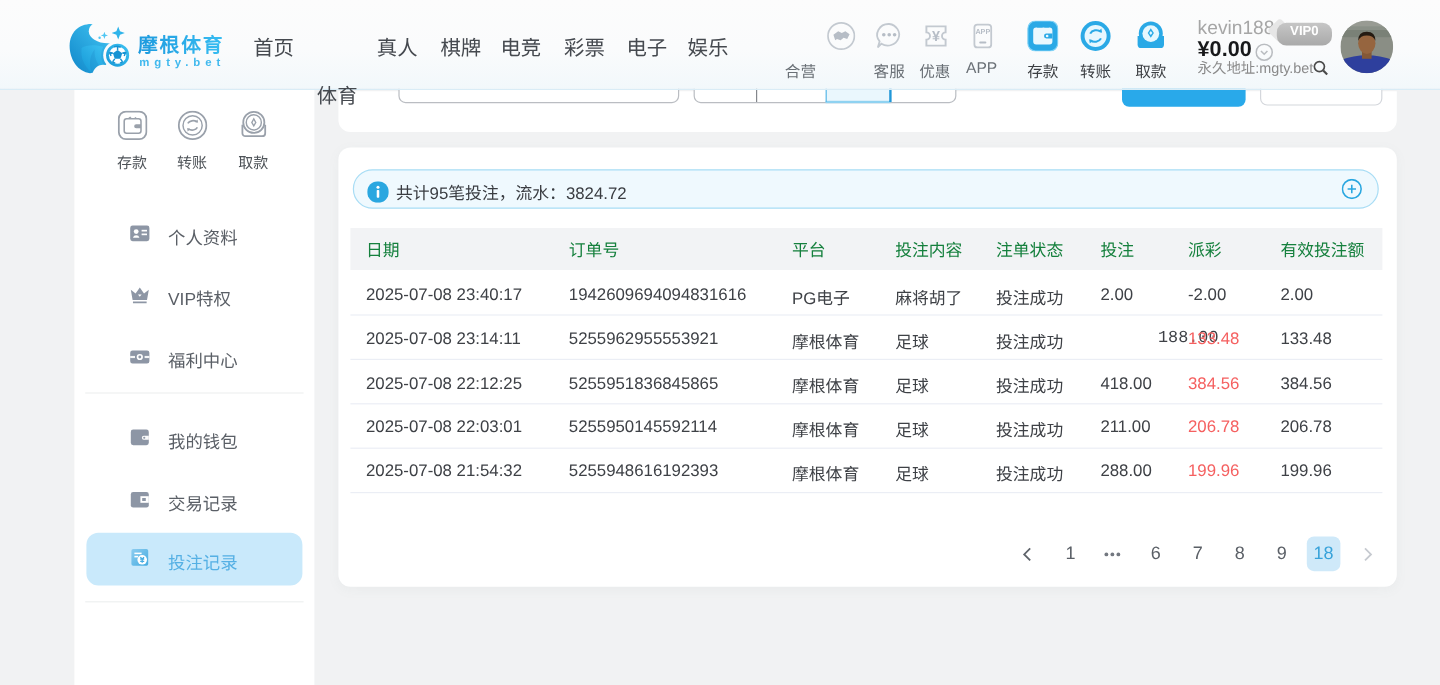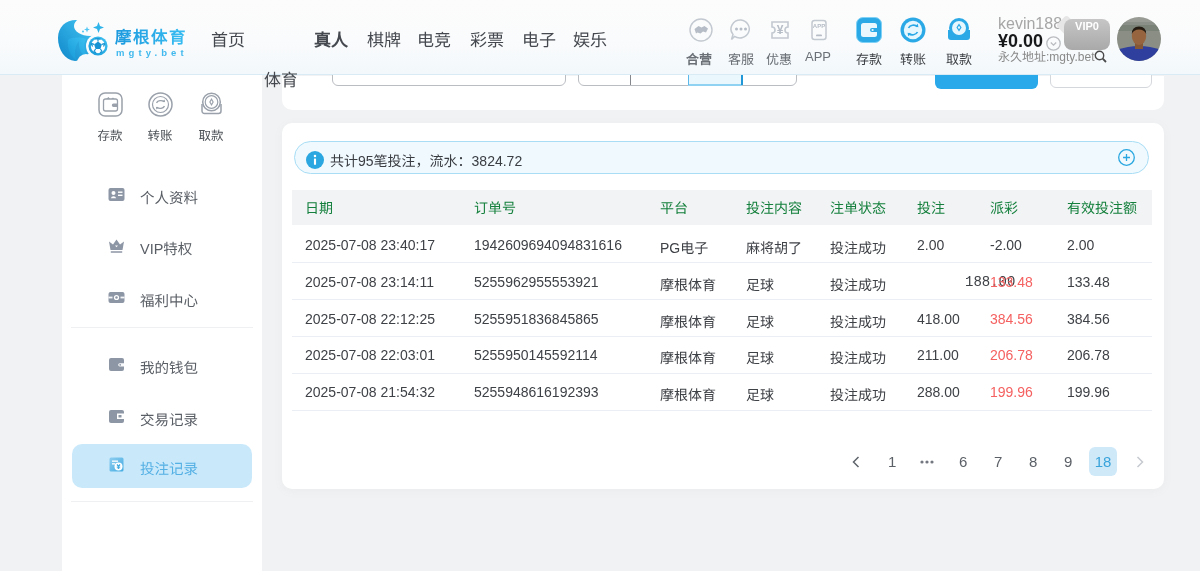--- a/index.html
+++ b/index.html
@@ -84,32 +84,32 @@
     <path stroke="#1793d3" stroke-width="1.2" fill="none" d="M42 25.6 L42 22.6 M45.9 28.4 L48.9 27.4 M44.4 33 L46.2 35.6 M39.6 33 L37.8 35.6 M38.1 28.4 L35.1 27.4 M39 23 L42 22.6 L44.6 23.4 M47.5 30.6 L48.9 27.4 M44 36.6 L46.2 35.6 M40 36.6 L37.8 35.6 M36.6 30.6 L35.1 27.4"></path>
     <path fill="#2fb4ea" d="M42.5 6 l1.5 4 4 1.5 -4 1.5 -1.5 4 -1.5 -4 -4 -1.5 4 -1.5 Z"></path>
     <path fill="#4fc6f3" d="M31 10.5 l0.8 2.2 2.2 0.8 -2.2 0.8 -0.8 2.2 -0.8 -2.2 -2.2 -0.8 2.2 -0.8 Z"></path>
     <circle cx="27" cy="15.5" r="1" fill="#4fc6f3"></circle>
   </svg>
   <div style="position:absolute;left:115px;top:24px;font-size:16.5px;font-weight:700;letter-spacing:1.5px;background:linear-gradient(90deg,#1d9ade,#38bdf2);-webkit-background-clip:text;background-clip:text;color:transparent;">摩根体育</div>
   <div style="position:absolute;left:116px;top:47px;font-size:9.5px;font-weight:700;letter-spacing:4.1px;color:#41b9ee;">mgty.bet</div>
 
   <div class="navitem" style="left:211px;">首页</div>
   <div class="navitem" style="left:264px;margin-top:40px;">体育</div>
-  <div class="navitem" style="left:314px;font-weight:bold;">真人</div>
+  <div class="navitem" style="left:314px;">真人</div>
   <div class="navitem" style="left:367px;">棋牌</div>
   <div class="navitem" style="left:417px;">电竞</div>
   <div class="navitem" style="left:470px;">彩票</div>
   <div class="navitem" style="left:522px;">电子</div>
   <div class="navitem" style="left:573px;">娱乐</div>
 
   <svg class="gicon" style="left:689px;" width="24" height="24" viewBox="0 0 24 24">
     <circle cx="12" cy="12" r="11" fill="none" stroke="#c3c9d0" stroke-width="1.4"></circle>
     <path fill="#b6bdc6" d="M5.5 11 l4-3 3 1.5 3-1.5 3.5 2.5 -2 4 -3-1 -2.5 2 -3-1 -1.5 1 z"></path>
   </svg>
-  <div class="glabel" style="left:679px;font-weight:bold;">合营</div>
+  <div class="glabel" style="left:647px;">合营</div>
   <svg class="gicon" style="left:729px;" width="24" height="24" viewBox="0 0 24 24">
     <path fill="none" stroke="#c3c9d0" stroke-width="1.5" d="M12 2 a 9.5 9 0 1 1 -6.5 16.4 L2.5 21.5 L4 16.5 A 9.5 9 0 0 1 12 2 Z"></path>
     <circle cx="7.5" cy="11" r="1.5" fill="#b6bdc6"></circle>
       <circle cx="12" cy="11" r="1.5" fill="#b6bdc6"></circle>
       <circle cx="16.5" cy="11" r="1.5" fill="#b6bdc6"></circle>
   </svg>
   <div class="glabel" style="left:721px;">客服</div>
   <svg class="gicon" style="left:768px;" width="24" height="24" viewBox="0 0 24 24">
     <path fill="none" stroke="#c3c9d0" stroke-width="1.6" d="M4 4 h16 v5 a3 3 0 0 0 0 6 v5 H4 v-5 a3 3 0 0 0 0-6 Z"></path>
     <text x="12" y="16.3" font-size="12" fill="#b6bdc6" text-anchor="middle" font-weight="bold" font-family="Liberation Sans">¥</text>
@@ -141,21 +141,21 @@
   <svg class="gicon" style="left:946px;top:17px;" width="26" height="26" viewBox="0 0 26 26">
     <path fill="#2aa9e6" d="M2 13 h22 v7 a3 3 0 0 1 -3 3 h-16 a3 3 0 0 1 -3-3 Z"></path>
     <circle cx="13" cy="11" r="10" fill="#2aa9e6"></circle>
     <circle cx="13" cy="11" r="7" fill="#e6f7fe"></circle>
     <path fill="#2aa9e6" d="M13 6.5 l2.6 4 -2.6 4 -2.6-4 Z M13 8.8 l1.3 1.7 -1.3 1.7 -1.3-1.7 Z" fill-rule="evenodd"></path>
   </svg>
   <div class="blabel" style="left:939px;">取款</div>
 
   <div style="position:absolute;left:998px;top:15px;font-size:16px;color:#a6a6a6;">kevin188</div>
   <div style="position:absolute;left:1059px;top:18px;width:15px;height:15px;background:#e6e6e6;border-radius:3px;transform:rotate(45deg);"></div>
-  <div style="position:absolute;left:1064px;top:19px;width:46px;height:31px;background:linear-gradient(180deg,#c6c6c6,#a9a9a9);border-radius:8px;color:#fff;font-size:11px;font-weight:700;text-align:center;line-height:15px;">VIP0</div>
+  <div style="position:absolute;left:1064px;top:19px;width:46px;height:19px;background:linear-gradient(180deg,#c6c6c6,#a9a9a9);border-radius:8px;color:#fff;font-size:11px;font-weight:700;text-align:center;line-height:15px;">VIP0</div>
   <div style="position:absolute;left:998px;top:31px;font-size:18px;font-weight:700;color:#17181a;text-align:center;">¥0.00</div>
   <svg style="position:absolute;left:1046px;top:36px;" width="15" height="15" viewBox="0 0 15 15">
     <circle cx="7.5" cy="7.5" r="6.7" fill="none" stroke="#b9bcc0" stroke-width="1.3"></circle>
     <path fill="none" stroke="#b9bcc0" stroke-width="1.3" d="M4.8 6.5 L7.5 9.2 L10.2 6.5"></path>
   </svg>
   <div style="position:absolute;left:998px;top:47px;font-size:12px;color:#8a8a8a;">永久地址:mgty.bet</div>
   <svg style="position:absolute;left:1094px;top:50px;" width="13" height="13" viewBox="0 0 13 13">
     <circle cx="5.5" cy="5.5" r="4.2" fill="none" stroke="#4a4a4a" stroke-width="1.4"></circle>
     <path stroke="#4a4a4a" stroke-width="1.8" d="M8.7 8.7 L12 12"></path>
   </svg>

